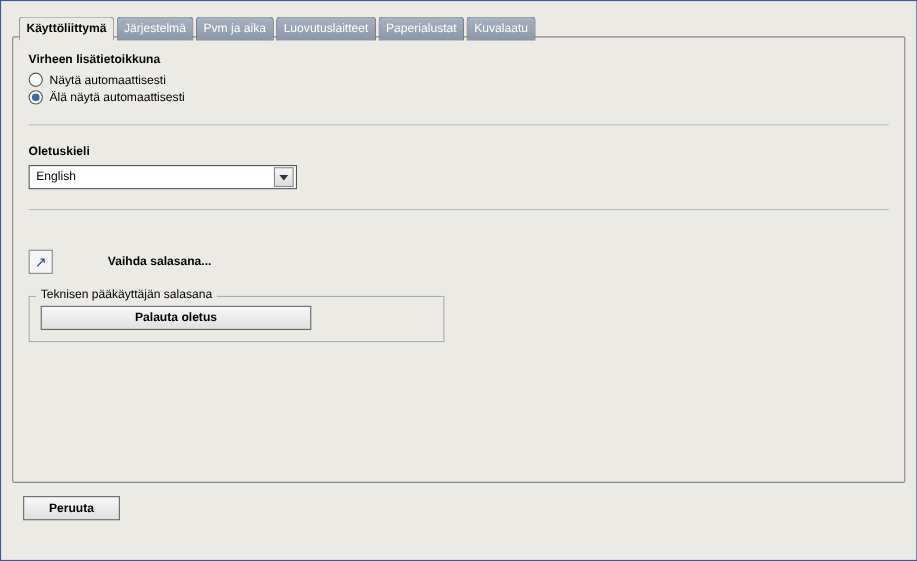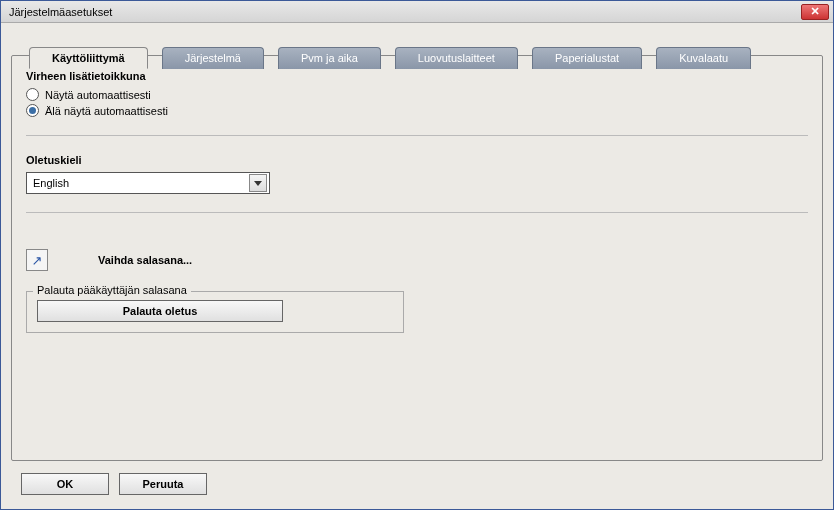--- a/index.html
+++ b/index.html
@@ -4,21 +4,21 @@
   <style>
     * { box-sizing: border-box; margin: 0; padding: 0; font-family: Tahoma, Arial, sans-serif; font-size: 11px; }
     body { background: #fff; }
     .window { width: 834px; height: 510px; border: 1px solid #3b5998; background: #eceae5; position: relative; }
     .titlebar { height: 22px; background: linear-gradient(to bottom, #e8e8e8, #d5d5d5); border-bottom: 1px solid #aaa; display: flex; align-items: center; justify-content: space-between; padding: 0 4px; }
     .titlebar-text { font-size: 11px; color: #000; padding-left: 4px; }
     .close-btn { width: 28px; height: 16px; background: linear-gradient(to bottom, #e77, #c33); border: 1px solid #922; border-radius: 2px; display: flex; align-items: center; justify-content: center; color: #fff; font-weight: bold; font-size: 10px; cursor: pointer; }
     .content { padding: 10px 10px 0 10px; height: calc(100% - 22px); display: flex; flex-direction: column; }
     .tab-container { flex: 1; position: relative; }
     .tabs { display: flex; gap: 2px; position: relative; z-index: 2; margin-left: 6px; }
-    .tab { padding: 4px 22px; background: linear-gradient(to bottom, #a8b2c0, #8a96a8); border: 1px solid #6a7688; border-bottom: none; border-radius: 4px 4px 0 0; color: #fff; cursor: pointer; font-size: 11px; position: relative; top: 14px; margin-left: 12px; }
+    .tab { padding: 4px 6px; background: linear-gradient(to bottom, #a8b2c0, #8a96a8); border: 1px solid #6a7688; border-bottom: none; border-radius: 4px 4px 0 0; color: #fff; cursor: pointer; font-size: 11px; position: relative; top: 4px; }
     .tab.active { background: #eceae5; color: #000; border: 1px solid #888; border-bottom: 1px solid #eceae5; font-weight: bold; z-index: 3; }
     .tab-panel { border: 1px solid #888; background: #eceae5; height: calc(100% - 22px); padding: 14px; position: relative; border-radius: 2px; }
     .section-title { font-weight: bold; font-size: 11px; margin-bottom: 6px; color: #000; }
     .radio-row { display: flex; align-items: center; gap: 6px; margin: 3px 0; cursor: pointer; }
     .radio { width: 13px; height: 13px; border: 1px solid #555; border-radius: 50%; background: #fff; display: flex; align-items: center; justify-content: center; }
     .radio.selected::after { content: ""; width: 7px; height: 7px; background: #3b6ea5; border-radius: 50%; }
     .divider { border: none; border-top: 1px solid #bbb; margin: 18px 0; }
     .select-wrap { position: relative; width: 244px; }
     .select-field { width: 100%; height: 22px; border: 1px solid #555; background: #fff; padding: 0 6px; display: flex; align-items: center; justify-content: space-between; cursor: pointer; }
     .select-arrow { width: 18px; height: 18px; background: linear-gradient(to bottom, #f5f5f5, #ddd); border: 1px solid #888; display: flex; align-items: center; justify-content: center; margin-right: -4px; }
@@ -31,26 +31,20 @@
     .btn { height: 22px; background: linear-gradient(to bottom, #f8f8f8, #e0e0e0); border: 1px solid #666; cursor: pointer; display: flex; align-items: center; justify-content: center; font-size: 11px; text-align: right; }
     .btn-reset { width: 246px; font-weight: bold; }
     .footer { display: flex; justify-content: space-between; padding: 12px 10px 14px 10px; }
     .footer-right { display: flex; gap: 10px; }
     .btn-footer { width: 88px; font-weight: bold; }
   </style>
 </head>
 <body>
 
 <div class="window">
-  <div class="titlebar">
-    <span class="titlebar-text">Järjestelmäasetukset</span>
-    <div class="close-btn">
-      <span>✕</span>
-    </div>
-  </div>
 
   <div class="content">
     <div class="tab-container">
       <div class="tabs">
         <div class="tab active"><span>Käyttöliittymä</span></div>
         <div class="tab"><span>Järjestelmä</span></div>
         <div class="tab"><span>Pvm ja aika</span></div>
         <div class="tab"><span>Luovutuslaitteet</span></div>
         <div class="tab"><span>Paperialustat</span></div>
         <div class="tab"><span>Kuvalaatu</span></div>
@@ -79,32 +73,29 @@
 
         <hr class="divider">
 
         <div style="height:18px"></div>
         <div class="link-row">
           <div class="link-icon">↗</div>
           <span class="link-text">Vaihda salasana...</span>
         </div>
 
         <div class="fieldset">
-          <div class="fieldset-legend">Palauta pääkäyttäjän salasana</div>
+          <div class="fieldset-legend">Teknisen pääkäyttäjän salasana</div>
           <div class="btn btn-reset">
             <span>Palauta oletus</span>
           </div>
         </div>
       </div>
     </div>
 
     <div class="footer">
       <div class="footer-right">
         <div class="btn btn-footer">
-          <span>OK</span>
-        </div>
-        <div class="btn btn-footer">
           <span>Peruuta</span>
         </div>
       </div>
     </div>
   </div>
 </div>
 
 </body></html>

